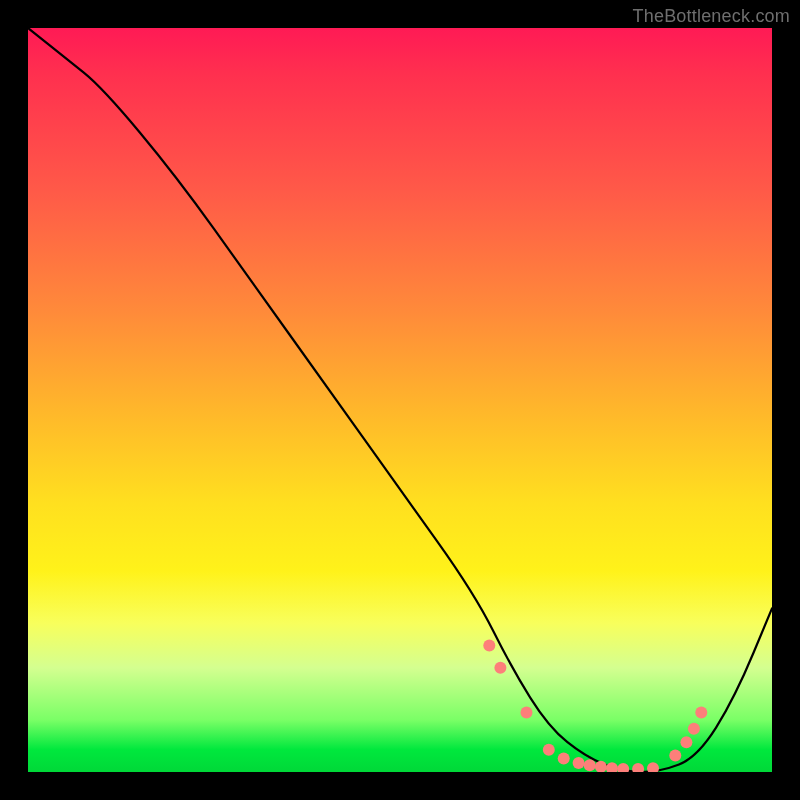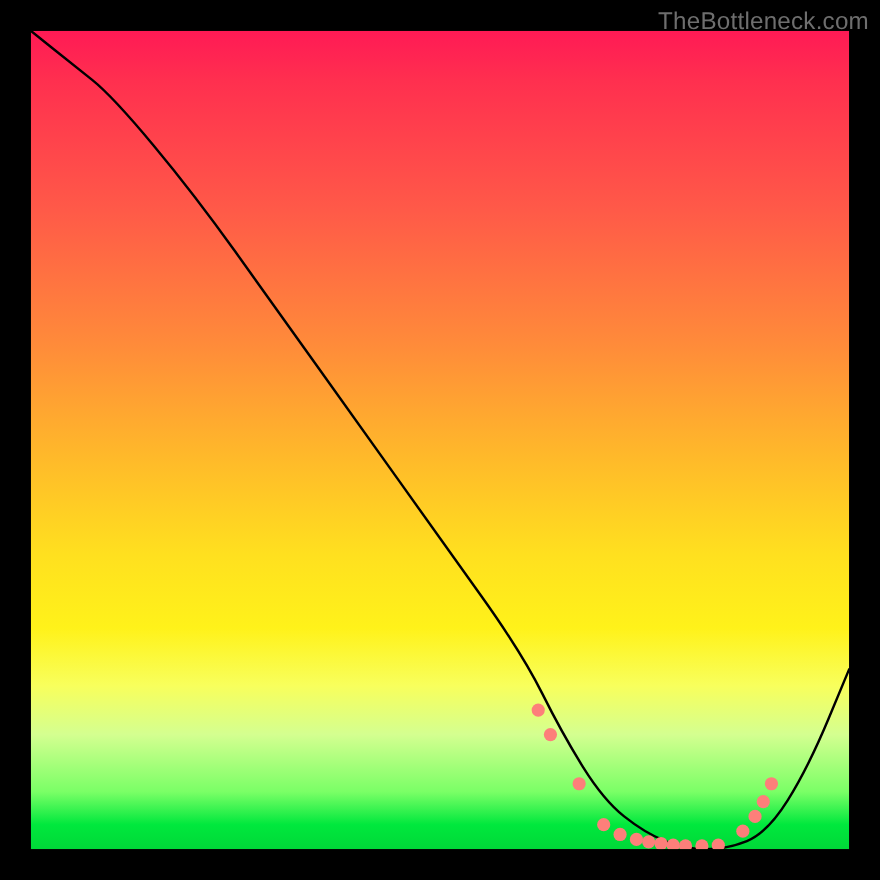--- a/index.html
+++ b/index.html
@@ -47,21 +47,21 @@
   }
   svg.curve {
     position: absolute;
     inset: 0;
   }
   .watermark {
     position: absolute;
     top: 6px;
     right: 10px;
     color: #6e6e6e;
-    font-size: 22px;
+    font-size: 18px;
     letter-spacing: 0.2px;
     user-select: none;
     margin-left: 20px;
   }
 </style>
 </head>
 <body>
 
 <div class="stage">
 

